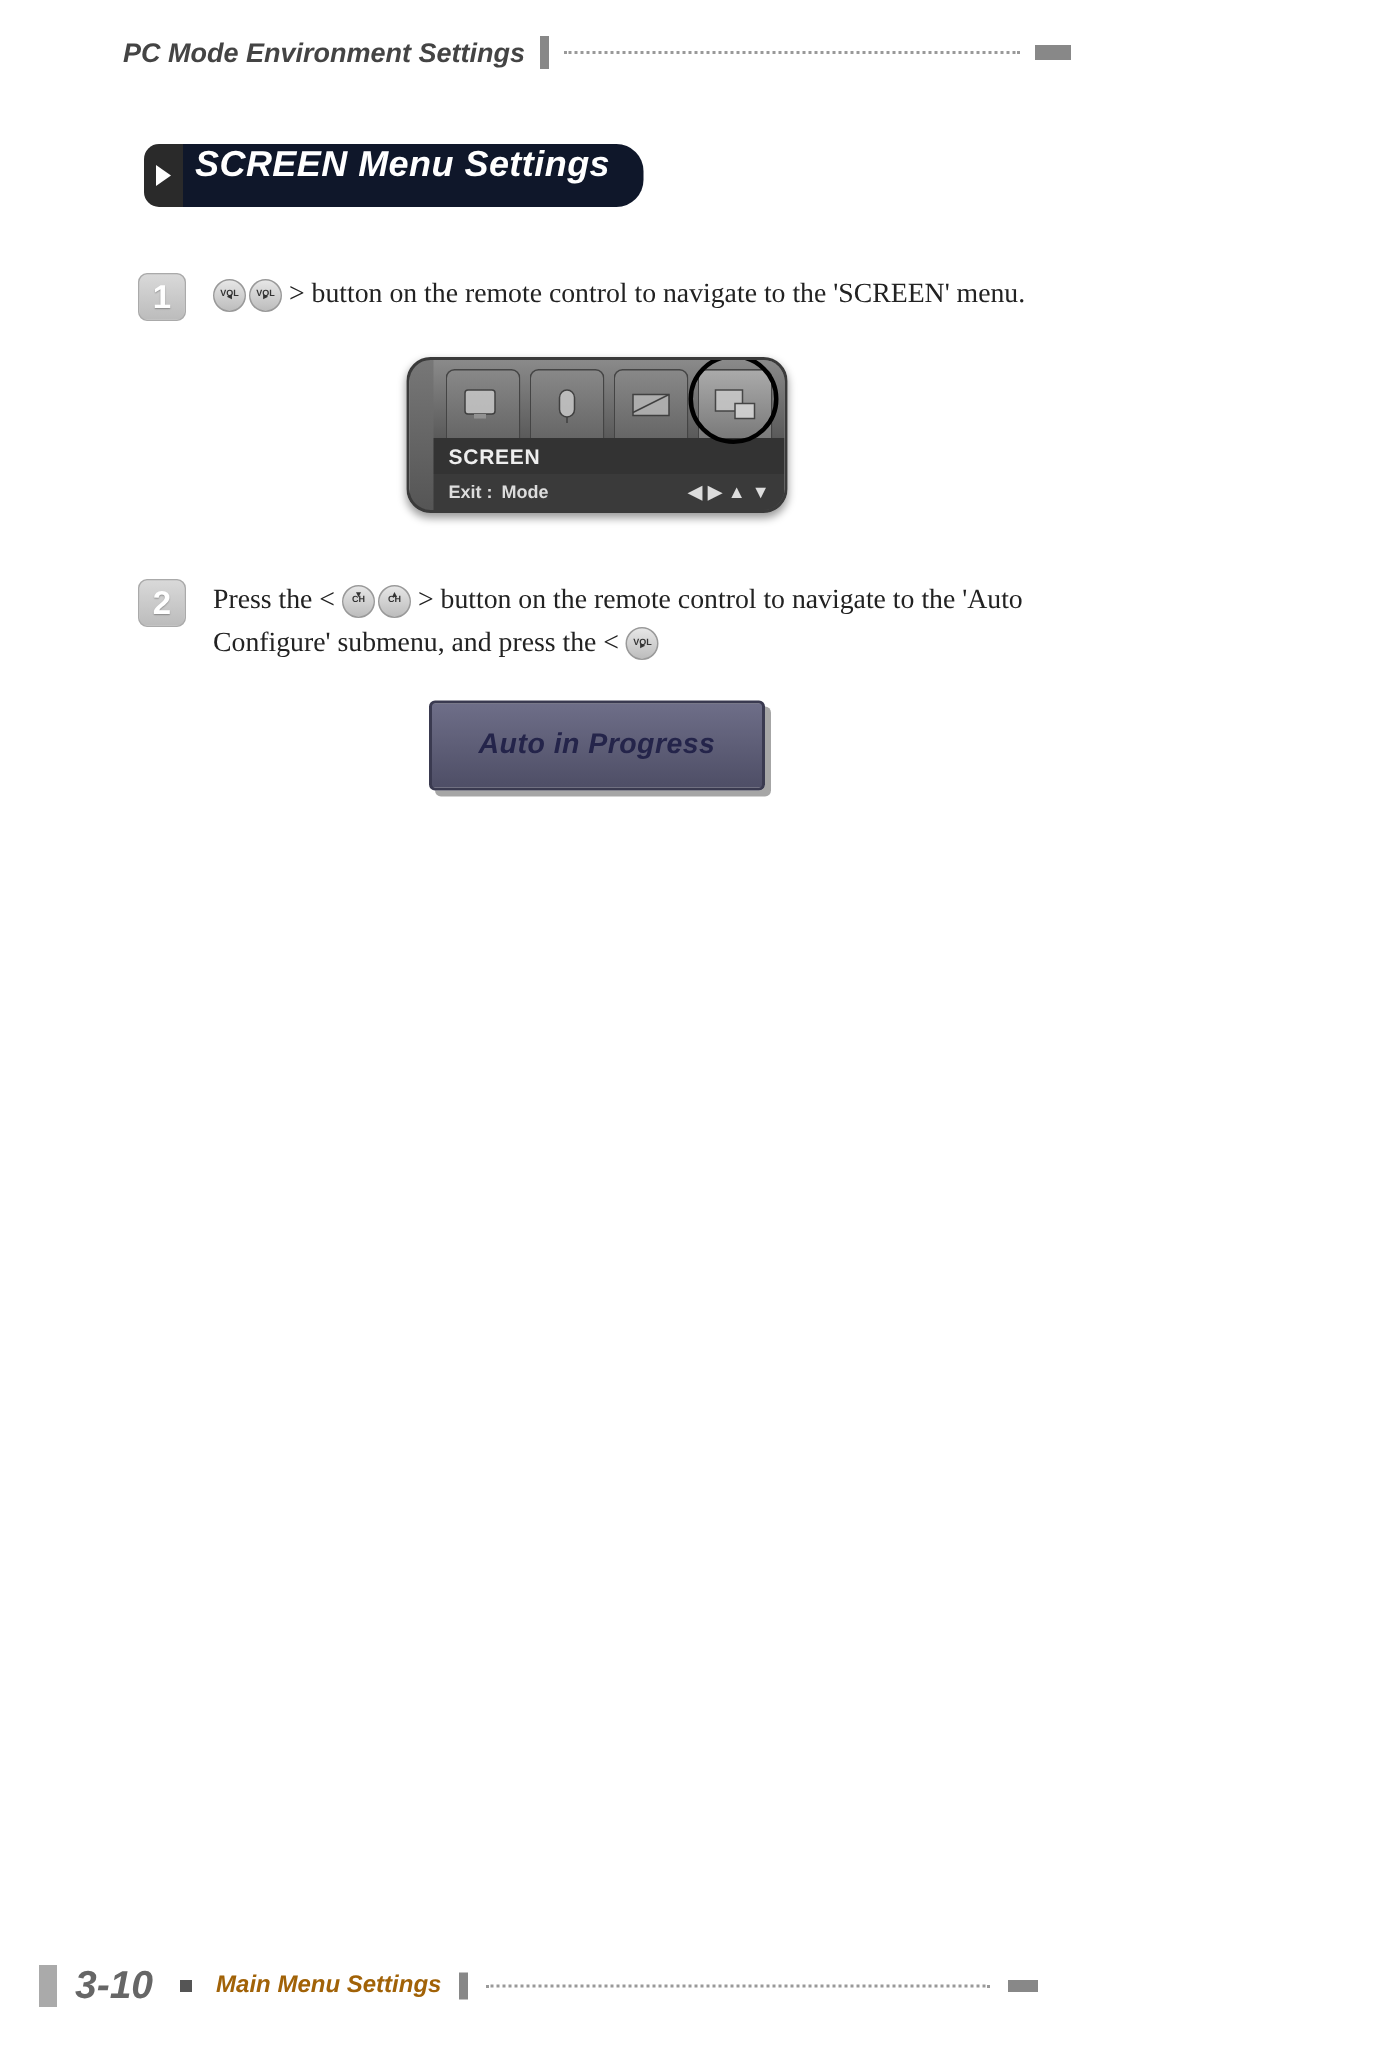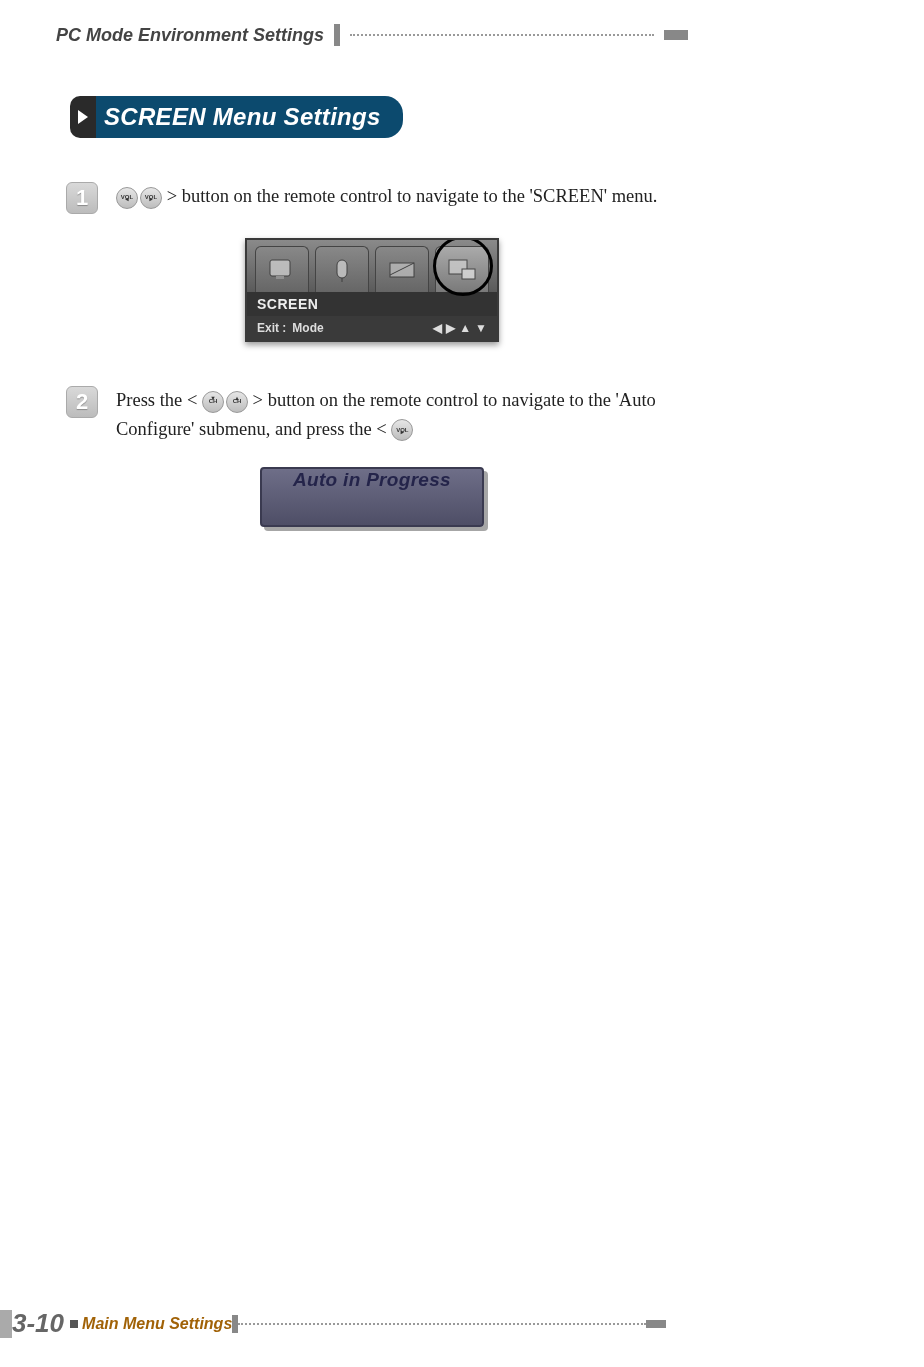--- a/index.html
+++ b/index.html
@@ -1,64 +1,64 @@
 <!DOCTYPE html>
 <html><head>
 <meta charset="utf-8">
 <style>
   * { box-sizing: border-box; margin: 0; padding: 0; }
   html, body { width: 924px; height: 1367px; background: #fff; font-family: Georgia, 'Times New Roman', serif; color: #222; }
-  .page { position: relative; width: 744px; height: 1367px; padding: 24px 56px 40px 56px; }
+  .page { position: relative; width: 744px; height: 1367px; padding: 24px 56px 40px 56px; margin-left: 26px; }
 
   
   .top-header { display:flex; align-items:center; gap:10px; margin-bottom:50px; }
   .top-header .label { font-family: Arial, Helvetica, sans-serif; font-size:18px; font-weight:700; font-style:italic; color:#444; white-space:nowrap; font-stretch: condensed; }
   .top-header .bar { width:6px; height:22px; background:#888; }
   .top-header .dots { flex:1; border-bottom:2px dotted #999; height:0; }
   .top-header .tail { width:24px; height:10px; background:#888; }
 
   
   .pill { display:flex; align-items:center; margin-left:14px; margin-bottom:44px; }
   .pill-left { width:26px; height:42px; background:#2a2a2a; border-top-left-radius:10px; border-bottom-left-radius:10px; display:flex; align-items:center; justify-content:center; }
   .pill-left svg { fill:#fff; }
-  .pill-body { height:42px; background:#0c4a6e; padding:0 22px 0 8px; border-top-right-radius:18px; border-bottom-right-radius:18px; display:flex; align-items:center; }
+  .pill-body { height:42px; background:#0f172a; padding:0 22px 0 8px; border-top-right-radius:18px; border-bottom-right-radius:18px; display:flex; }
   .pill-body span { color:#fff; font-family: Arial, Helvetica, sans-serif; font-style:italic; font-weight:800; font-size:24px; letter-spacing:0.3px; }
 
   
   .step { display:flex; gap:18px; margin-left:10px; margin-bottom:24px; }
   .step-num { width:32px; height:32px; flex:0 0 32px; border-radius:6px; background:linear-gradient(#d9d9d9,#bcbcbc); border:1px solid #aaa; display:flex; align-items:center; justify-content:center; font-family: Arial, Helvetica, sans-serif; font-weight:800; font-size:22px; color:#fff; text-shadow:0 1px 1px rgba(0,0,0,0.3); }
   .step-text { flex:1; font-size:18.5px; line-height:1.55; color:#222; }
 
   .inline-icon { display:inline-flex; align-items:center; vertical-align:middle; gap:2px; }
   .vol-btn { width:22px; height:22px; border-radius:50%; background:linear-gradient(#e6e6e6,#bdbdbd); border:1px solid #999; display:inline-flex; align-items:center; justify-content:center; font-size:6px; font-family:Arial,sans-serif; font-weight:700; color:#333; position:relative; }
   .vol-btn .tri { position:absolute; bottom:3px; }
 
   
   .osd-wrap { display:flex; justify-content:center; margin:18px 0 44px; }
-  .osd { width:254px; background:linear-gradient(#777,#555); border-radius:0; border:2px solid #3a3a3a; box-shadow:0 3px 6px rgba(0,0,0,0.4); overflow:hidden; }
+  .osd { width:254px; background:linear-gradient(#777,#555); border-radius:16px; border:2px solid #3a3a3a; box-shadow:0 3px 6px rgba(0,0,0,0.4); overflow:hidden;padding-left:16px; }
   .osd-tabs { display:flex; gap:6px; padding:6px 8px 0 8px; background:linear-gradient(#8a8a8a,#5a5a5a); position:relative; }
   .osd-tab { flex:1; height:46px; border-radius:6px 6px 0 0; background:linear-gradient(#888,#666); border:1px solid #444; border-bottom:none; display:flex; align-items:center; justify-content:center; }
   .osd-tab.active { background:linear-gradient(#aaa,#7a7a7a); }
   .osd-tab svg { opacity:0.8; }
   .circle-mark { position:absolute; width:60px; height:60px; border:3px solid #000; border-radius:50%; top:-4px; right:4px; pointer-events:none; }
   .osd-title { background:#333; color:#eee; font-family:Arial,sans-serif; font-weight:800; font-size:14px; padding:4px 10px; letter-spacing:0.5px; }
   .osd-body { background:#575757; padding:14px 16px 40px 20px; min-height:140px; }
   .osd-body .item { font-family:Arial,sans-serif; font-weight:800; font-size:13px; color:#c9c9c9; line-height:1.5; }
   .osd-body .item.hl { color:#d9b3ff; }
   .osd-foot { background:#3a3a3a; color:#ddd; font-family:Arial,sans-serif; font-size:12px; font-weight:700; padding:5px 10px; display:flex; align-items:center; gap:6px;text-align:right; }
   .osd-foot .arrows { margin-left:auto; display:flex; gap:4px; }
   .osd-foot .arrows span { display:inline-block; }
 
   
   .aip-wrap { display:flex; justify-content:center; margin-top:22px; }
-  .aip { width:224px; height:60px; background:linear-gradient(#6e6e88,#4e4e66); border:2px solid #3a3a50; border-radius:4px; box-shadow:4px 4px 0 rgba(0,0,0,0.35); display:flex; justify-content:center; }
+  .aip { width:224px; height:60px; background:linear-gradient(#6e6e88,#4e4e66); border:2px solid #3a3a50; border-radius:4px; box-shadow:4px 4px 0 rgba(0,0,0,0.35); display:flex; align-items:center; justify-content:center; }
   .aip span { font-family:Arial,Helvetica,sans-serif; font-weight:800; font-style:italic; font-size:19px; color:#24244a; letter-spacing:0.3px; }
 
   
-  .footer { position:absolute; left:0; right:0; bottom:28px; display:flex; align-items:center; gap:0; padding-right:78px; }
+  .footer { position:absolute; left:0; right:0; bottom:28px; display:flex; align-items:center; gap:12px; padding-right:78px; }
   .footer .pg { font-family:Arial,Helvetica,sans-serif; font-weight:800; font-style:italic; font-size:26px; color:#666; padding:0 6px 0 0; }
   .footer .pg-box { width:12px; height:28px; background:#aaa; }
   .footer .sq { width:8px;height:8px;background:#555; display:inline-block; margin-right:4px; vertical-align:middle;}
   .footer .label { font-family:Arial,Helvetica,sans-serif; font-weight:700; font-style:italic; font-size:16px; color:#a16207; }
   .footer .bar { width:6px; height:18px; background:#888; }
   .footer .dots { flex:1; border-bottom:2px dotted #999; height:0; }
   .footer .tail { width:20px; height:8px; background:#888; }
 </style>
 </head>
 <body>

